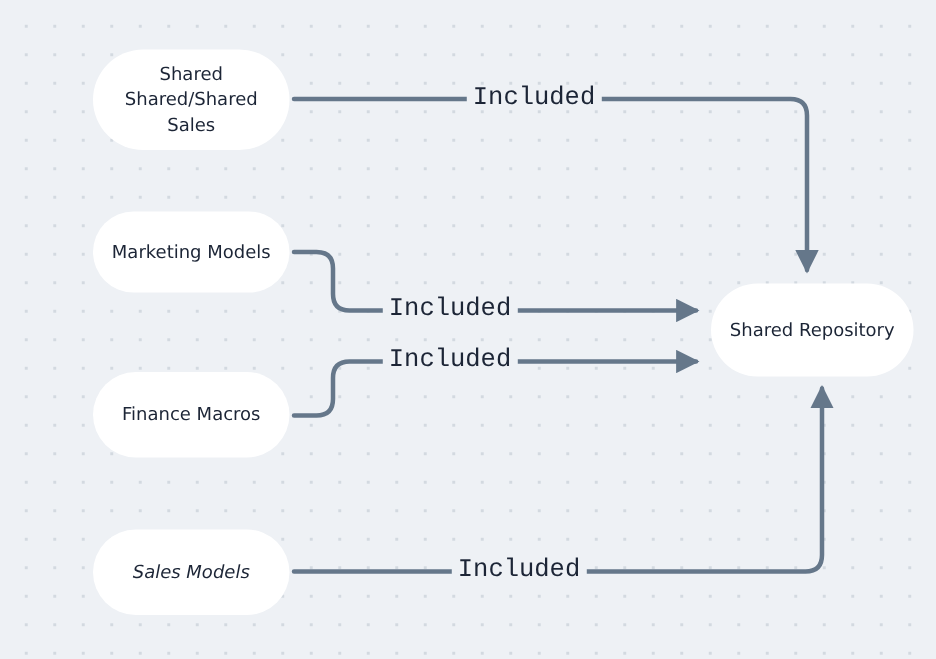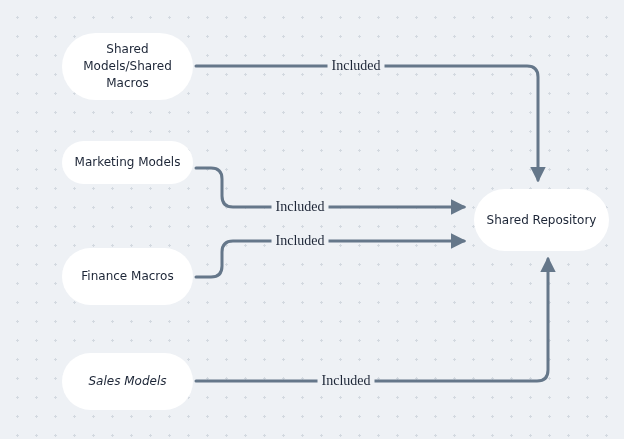--- a/index.html
+++ b/index.html
@@ -41,23 +41,23 @@
     font-size: 12px;
     line-height: 17px;
     font-family: "DejaVu Sans", "Liberation Sans", sans-serif;
     box-sizing: border-box;
     padding: 4px 12px;
     z-index: 3;
   }
   .edge-label {
     position: absolute;
     color: #1c2536;
-    font-size: 14px;
+    font-size: 17px;
     line-height: 14px;
-    font-family: Liberation Serif, serif;
+    font-family: Liberation Mono, monospace;
     background: #eef1f5;
     padding: 0 4px;
     white-space: nowrap;
     transform: translate(-50%, -50%);
     z-index: 2;
   }
 </style>
 </head>
 <body>
 
@@ -75,26 +75,26 @@
     <path d="M 196 168 L 211 168 Q 222 168 222 179 L 222 196 Q 222 207 233 207 L 464 207" fill="none" stroke="#65778a" stroke-width="3" stroke-linecap="round" marker-end="url(#arrow)"></path>
 
     <path d="M 196 277 L 211 277 Q 222 277 222 266 L 222 252 Q 222 241 233 241 L 464 241" fill="none" stroke="#65778a" stroke-width="3" stroke-linecap="round" marker-end="url(#arrow)"></path>
 
     <path d="M 196 381 L 537 381 Q 548 381 548 370 L 548 259" fill="none" stroke="#65778a" stroke-width="3" stroke-linecap="round" marker-end="url(#arrow)"></path>
   </svg>
 
   <div class="node" style="left:62px; top:33px; width:131px; height:67px;">
     <div>
       <span>Shared</span><br>
-      <span>Models/Shared</span><br>
-      <span>Macros</span>
+      <span>Shared/Shared</span><br>
+      <span>Sales</span>
     </div>
   </div>
 
-  <div class="node" style="left:62px; top:141px; width:131px; height:43px;">
+  <div class="node" style="left:62px; top:141px; width:131px; height:54px;">
     <span>Marketing Models</span>
   </div>
 
   <div class="node" style="left:62px; top:248px; width:131px; height:57px;">
     <span>Finance Macros</span>
   </div>
 
   <div class="node" style="left:62px; top:353px; width:131px; height:57px;font-style:italic;">
     <span>Sales Models</span>
   </div>

